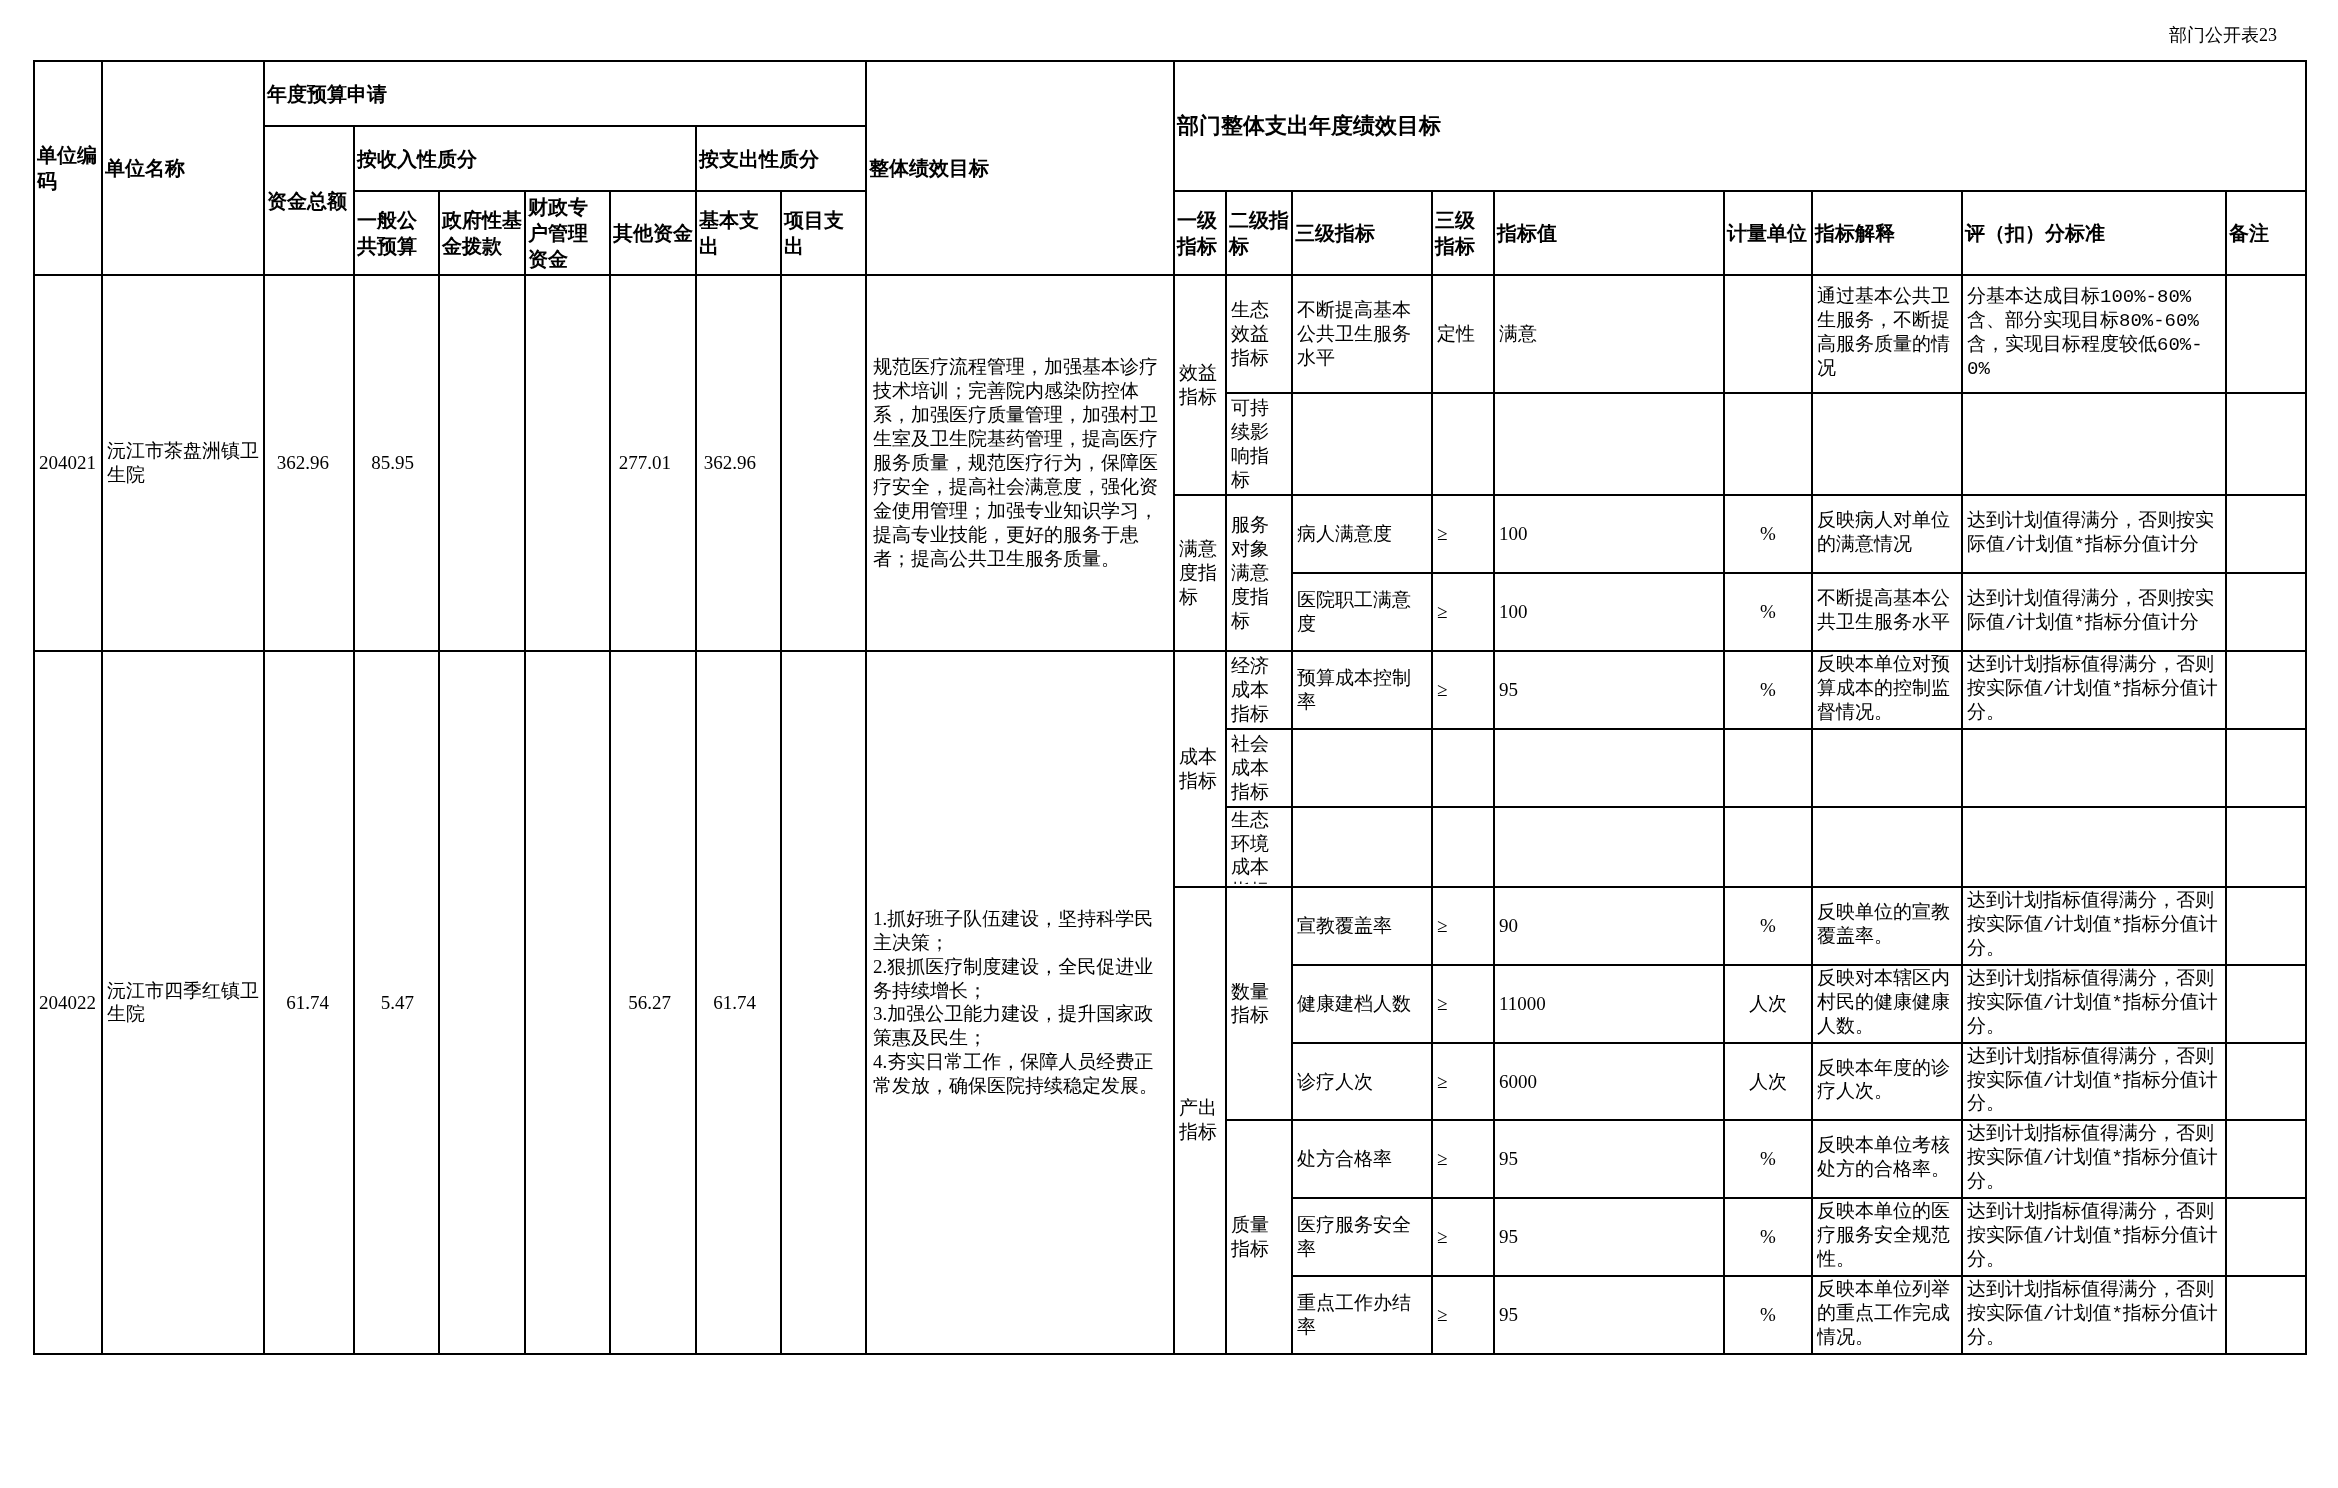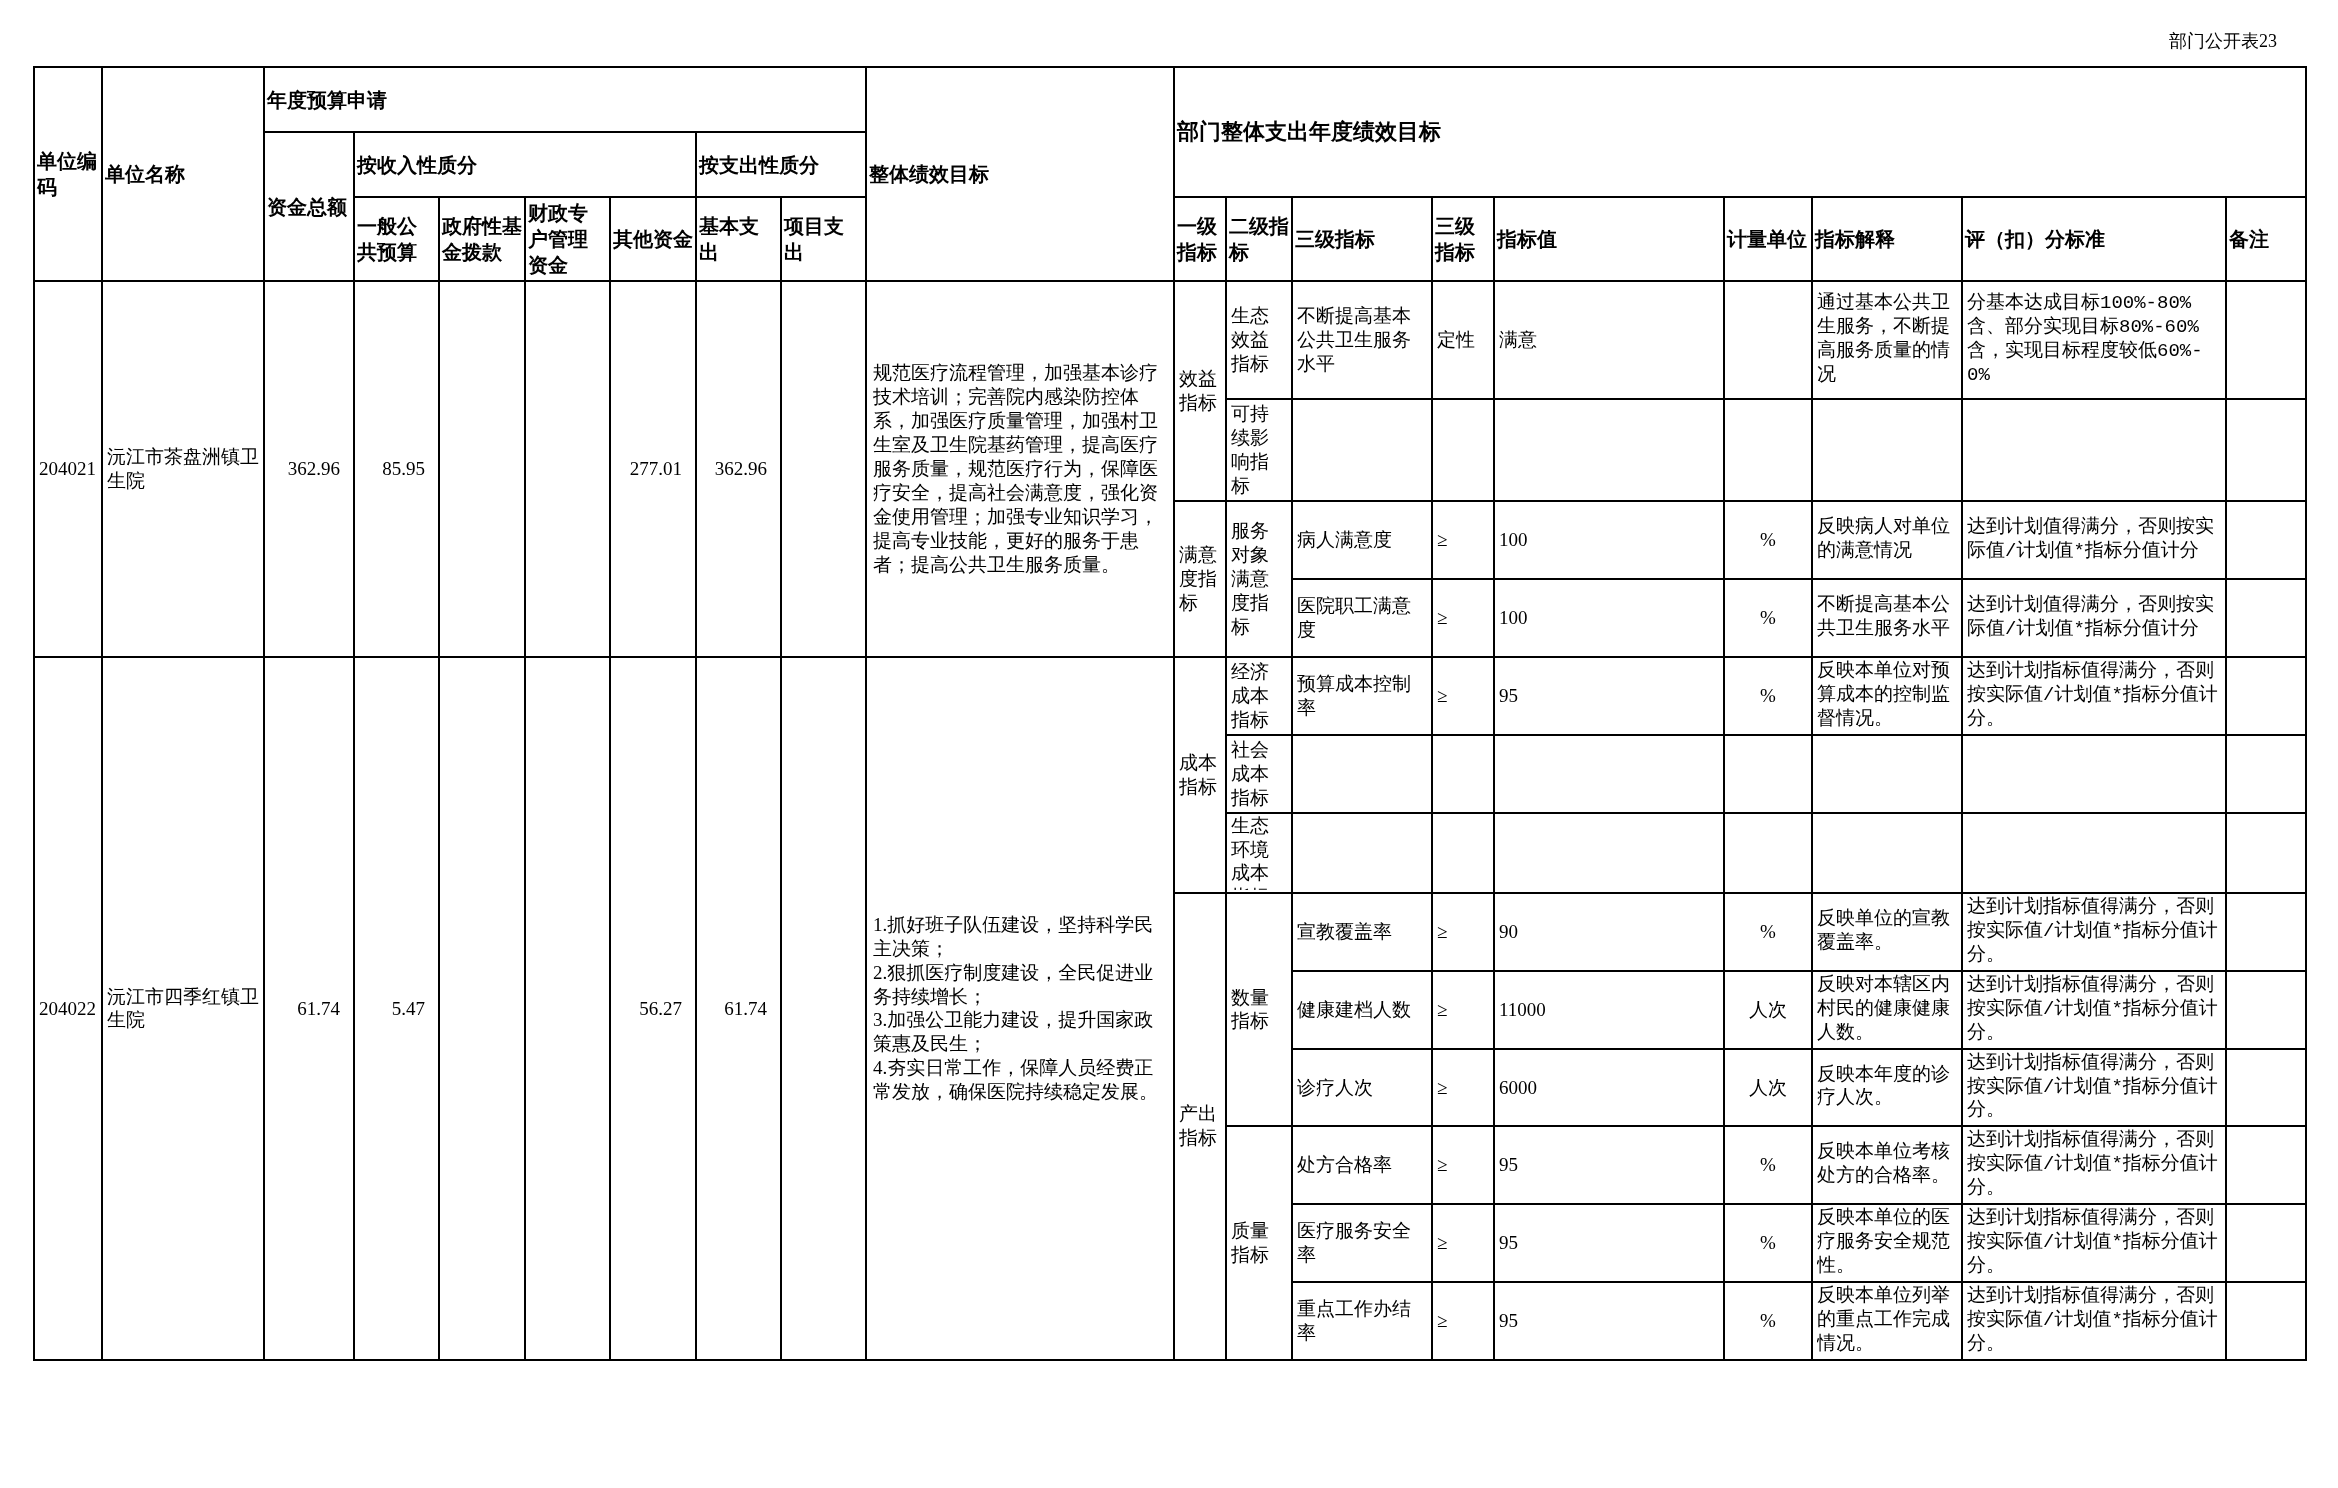--- a/index.html
+++ b/index.html
@@ -4,31 +4,31 @@
 <style>
   html, body {
     margin: 0; padding: 0;
     width: 2338px; height: 1488px;
     overflow: hidden;
     background: #ffffff;
     color: #000000;
     font-family: "Liberation Serif", "DejaVu Serif", serif;
   }
   .page { padding: 0 33px; }
-  .corner { margin-top: 30px; text-align: right; padding-right: 28px; font-size: 18px; line-height: 22px; }
+  .corner { margin-top: 24px; text-align: right; padding-right: 28px; font-size: 18px; line-height: 22px; }
   .title { margin-top: 40px; width: 1850px; text-align: center; font-size: 28px; font-weight: bold; line-height: 36px; }
   .meta-row { margin-top: 80px; display: flex; justify-content: space-between; align-items: flex-end; height: 24px; }
   .dept { font-size: 19px; font-weight: bold; }
   .unit-note { font-size: 18px; }
   table { border-collapse: collapse; table-layout: fixed; width: 2272px; margin-top: 14px; }
   th, td { border: 2px solid #000; vertical-align: middle; overflow: hidden; }
   th { font-weight: bold; font-size: 20px; text-align: left; padding: 2px; line-height: 1.3; }
   th.big { font-size: 22px; }
   td { font-size: 19px; line-height: 1.26; padding: 2px 4px; text-align: left; word-break: break-all; }
-  td.num { text-align: right; padding-right: 13px; }
+  td.num { text-align: right; padding-right: 24px; }
   td.unitcol { text-align: center; }
   td.target { padding: 16px 6px; }
   td.preline { white-space: pre-line; }
   .clamp { overflow: hidden; font-family: Liberation Mono, monospace; }
   .c112 { max-height: 112px; }
   .c74 { max-height: 74px; }
   tr.h65 { height: 65px; } tr.h82 { height: 82px; }
   tr.h118 { height: 118px; } tr.h78 { height: 78px; }
   tr.h72 { height: 72px; } tr.h68 { height: 68px; } tr.h70 { height: 70px; }
 </style>

